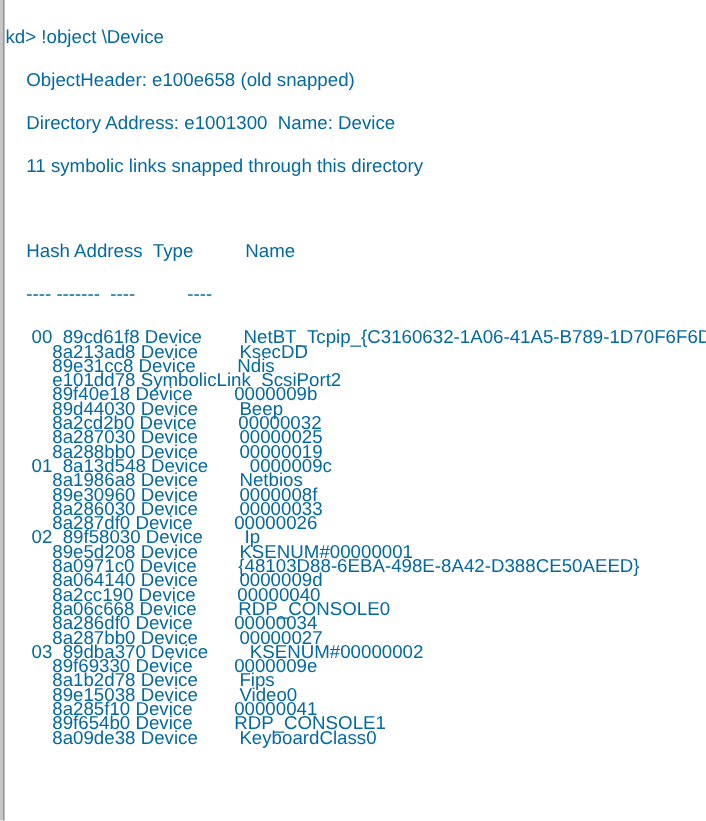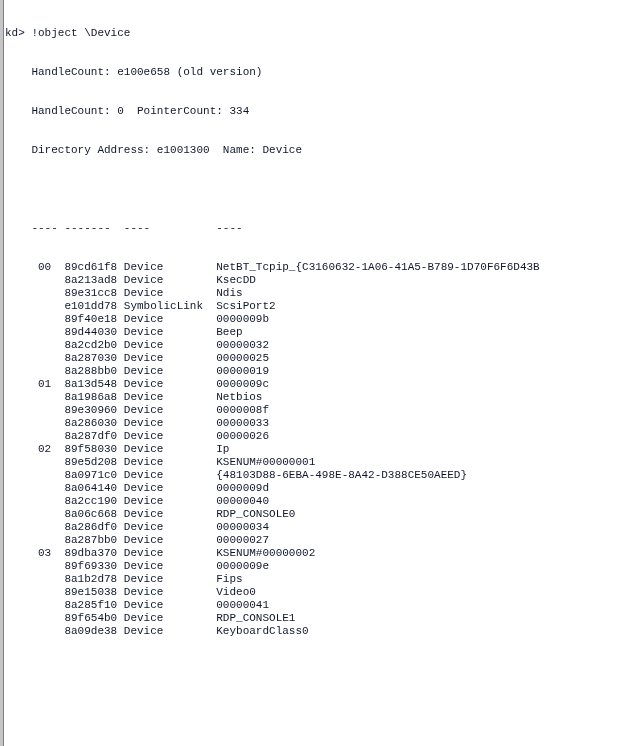--- a/index.html
+++ b/index.html
@@ -8,35 +8,36 @@
     background: #ffffff;
   }
   .screen { display: flex; width: 642px; height: 746px; overflow: hidden; }
   .left-strip {
     flex: none; width: 3px; background: #c6c6c6;
     border-right: 1px solid #7f7f7f;
   }
   .term {
     flex: 1; overflow: hidden;
     padding: 1px 0 0 1px;
-    font-family: Liberation Mono, monospace;
-    font-size: 11px; line-height: 13px;
-    color: #0f172a;
+    font-family: Liberation Sans, sans-serif;
+    font-size: 17px; line-height: 13px;
+    color: #0369a1;
     white-space: pre;
   }
   .line { white-space: pre; height: 13px; }
   .blank { height: 13px; }
 </style>
 </head>
 <body>
 
 <div class="screen">
   <div class="left-strip"></div>
   <div class="term">
     <div class="line"><span>kd&gt; </span><span>!object \Device</span></div>
-    <div class="line">    HandleCount: e100e658 (old version)</div>
-    <div class="line">    HandleCount: 0  PointerCount: 334</div>
+    <div class="line">    ObjectHeader: e100e658 (old snapped)</div>
     <div class="line">    Directory Address: e1001300  Name: Device</div>
+    <div class="line">    11 symbolic links snapped through this directory</div>
     <div class="blank"></div>
+    <div class="line">    Hash Address  Type          Name</div>
     <div class="line">    ---- -------  ----          ----</div>
     <div><div class="line">     00  89cd61f8 Device        NetBT_Tcpip_{C3160632-1A06-41A5-B789-1D70F6F6D43B</div><div class="line">         8a213ad8 Device        KsecDD</div><div class="line">         89e31cc8 Device        Ndis</div><div class="line">         e101dd78 SymbolicLink  ScsiPort2</div><div class="line">         89f40e18 Device        0000009b</div><div class="line">         89d44030 Device        Beep</div><div class="line">         8a2cd2b0 Device        00000032</div><div class="line">         8a287030 Device        00000025</div><div class="line">         8a288bb0 Device        00000019</div><div class="line">     01  8a13d548 Device        0000009c</div><div class="line">         8a1986a8 Device        Netbios</div><div class="line">         89e30960 Device        0000008f</div><div class="line">         8a286030 Device        00000033</div><div class="line">         8a287df0 Device        00000026</div><div class="line">     02  89f58030 Device        Ip</div><div class="line">         89e5d208 Device        KSENUM#00000001</div><div class="line">         8a0971c0 Device        {48103D88-6EBA-498E-8A42-D388CE50AEED}</div><div class="line">         8a064140 Device        0000009d</div><div class="line">         8a2cc190 Device        00000040</div><div class="line">         8a06c668 Device        RDP_CONSOLE0</div><div class="line">         8a286df0 Device        00000034</div><div class="line">         8a287bb0 Device        00000027</div><div class="line">     03  89dba370 Device        KSENUM#00000002</div><div class="line">         89f69330 Device        0000009e</div><div class="line">         8a1b2d78 Device        Fips</div><div class="line">         89e15038 Device        Video0</div><div class="line">         8a285f10 Device        00000041</div><div class="line">         89f654b0 Device        RDP_CONSOLE1</div><div class="line">         8a09de38 Device        KeyboardClass0</div></div>
   </div>
 </div>
 
 </body></html>

